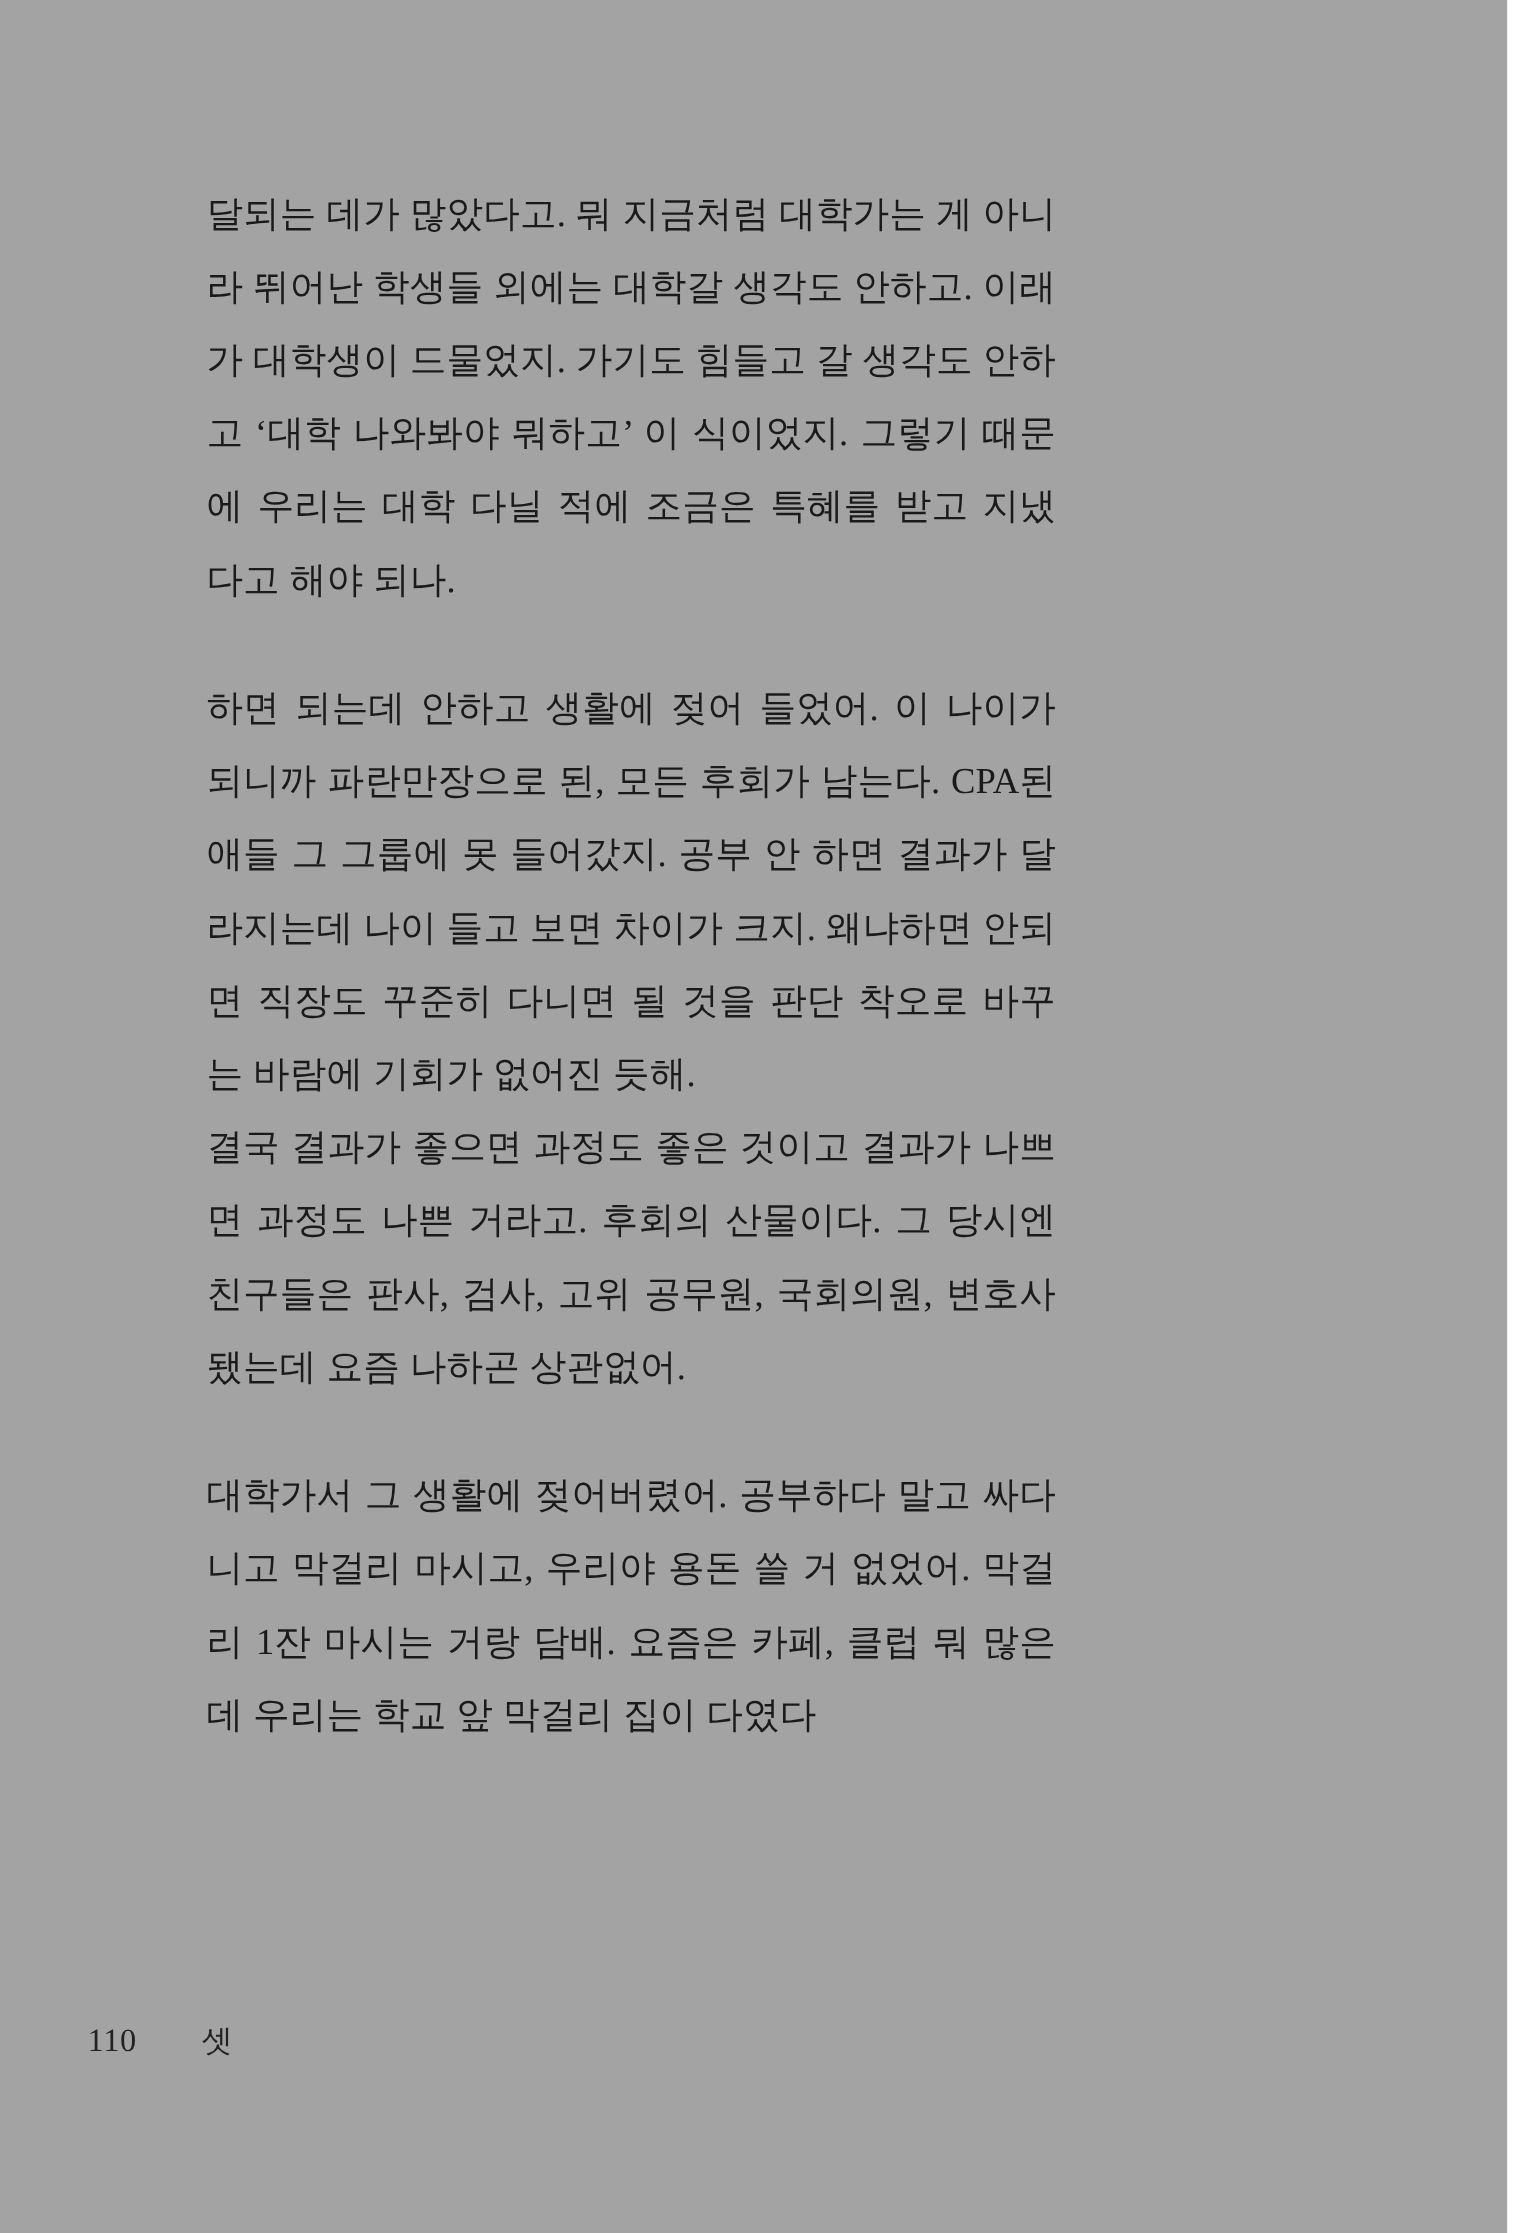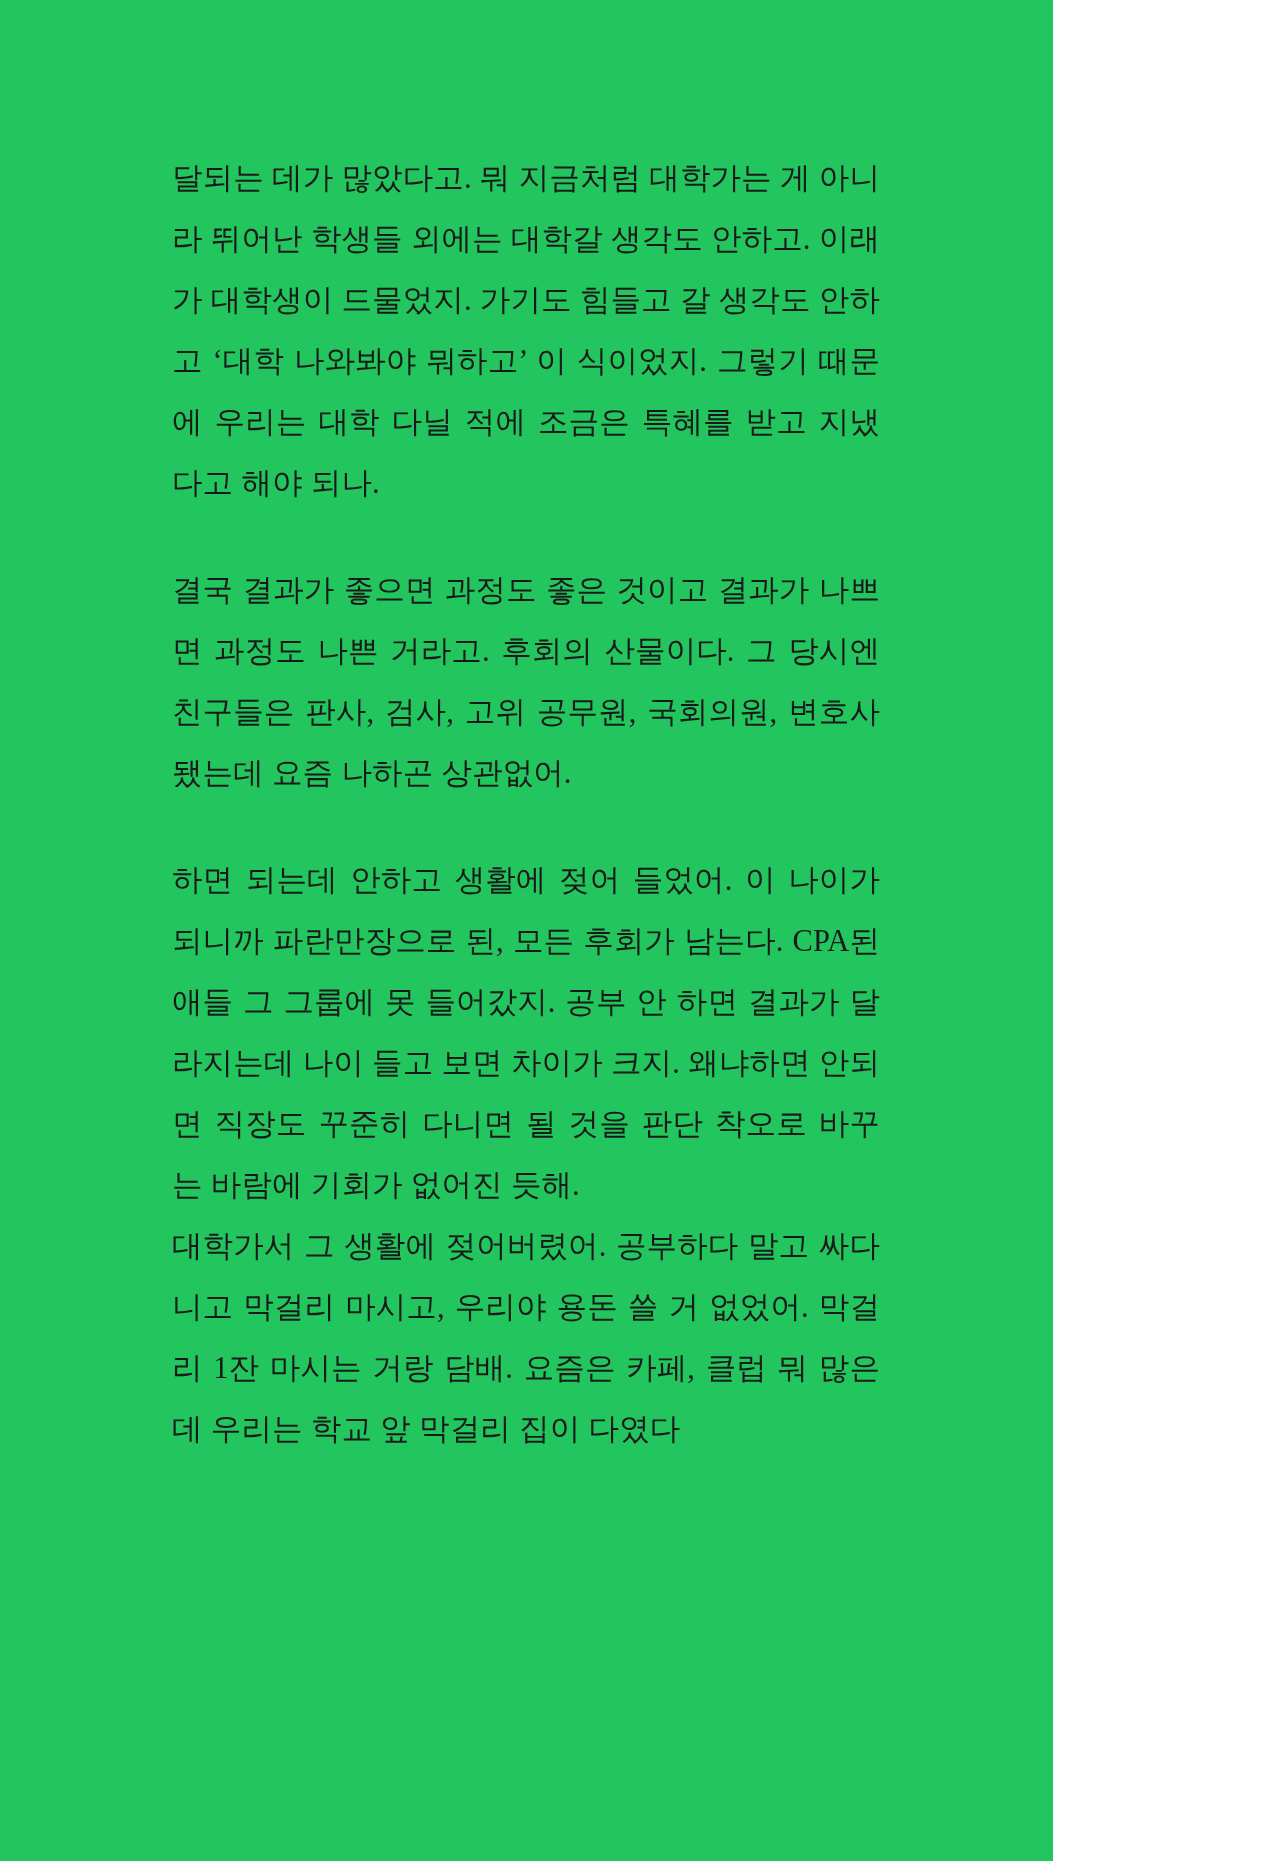--- a/index.html
+++ b/index.html
@@ -6,23 +6,23 @@
     margin: 0;
     padding: 0;
     background: #ffffff;
   }
   body {
     font-family: "Liberation Serif", "DejaVu Serif", serif;
     color: #1a1a1a;
   }
   .page {
     position: relative;
-    width: 1053px;
+    width: 1256px;
     height: 1861px;
-    background: #22c55e;
+    background: #a3a3a3;
     box-sizing: border-box;
     overflow: hidden;
   }
   .text-column {
     position: absolute;
     left: 172px;
     top: 148px;
     width: 708px;
   }
   .para {
@@ -70,22 +70,26 @@
 </head>
 <body>
 
 <div class="page">
 
   <div class="text-column">
 
     <p class="para">달되는 데가 많았다고. 뭐 지금처럼 대학가는 게 아니라 뛰어난 학생들 외에는 대학갈 생각도 안하고. 이래가 대학생이 드물었지. 가기도 힘들고 갈 생각도 안하고 ‘대학 나와봐야 뭐하고’ 이 식이었지. 그렇기 때문에 우리는 대학 다닐 적에 조금은 특혜를 받고 지냈다고 해야 되나.</p>
 
 
+    <p class="para tight">하면 되는데 안하고 생활에 젖어 들었어. 이 나이가 되니까 파란만장으로 된, 모든 후회가 남는다. CPA된 애들 그 그룹에 못 들어갔지. 공부 안 하면 결과가 달라지는데 나이 들고 보면 차이가 크지. 왜냐하면 안되면 직장도 꾸준히 다니면 될 것을 판단 착오로 바꾸는 바람에 기회가 없어진 듯해.</p>
+
     <p class="para">결국 결과가 좋으면 과정도 좋은 것이고 결과가 나쁘면 과정도 나쁜 거라고. 후회의 산물이다. 그 당시엔 친구들은 판사, 검사, 고위 공무원, 국회의원, 변호사 됐는데 요즘 나하곤 상관없어.</p>
-
-    <p class="para tight">하면 되는데 안하고 생활에 젖어 들었어. 이 나이가 되니까 파란만장으로 된, 모든 후회가 남는다. CPA된 애들 그 그룹에 못 들어갔지. 공부 안 하면 결과가 달라지는데 나이 들고 보면 차이가 크지. 왜냐하면 안되면 직장도 꾸준히 다니면 될 것을 판단 착오로 바꾸는 바람에 기회가 없어진 듯해.</p>
 
     <p class="para">대학가서 그 생활에 젖어버렸어. 공부하다 말고 싸다니고 막걸리 마시고, 우리야 용돈 쓸 거 없었어. 막걸리 1잔 마시는 거랑 담배. 요즘은 카페, 클럽 뭐 많은데 우리는 학교 앞 막걸리 집이 다였다</p>
 
   </div>
 
+  <div class="footer">
+    <span class="footer-page-number">110</span>
+    <span class="footer-section-label">셋</span>
+  </div>
 
 </div>
 
 </body></html>

